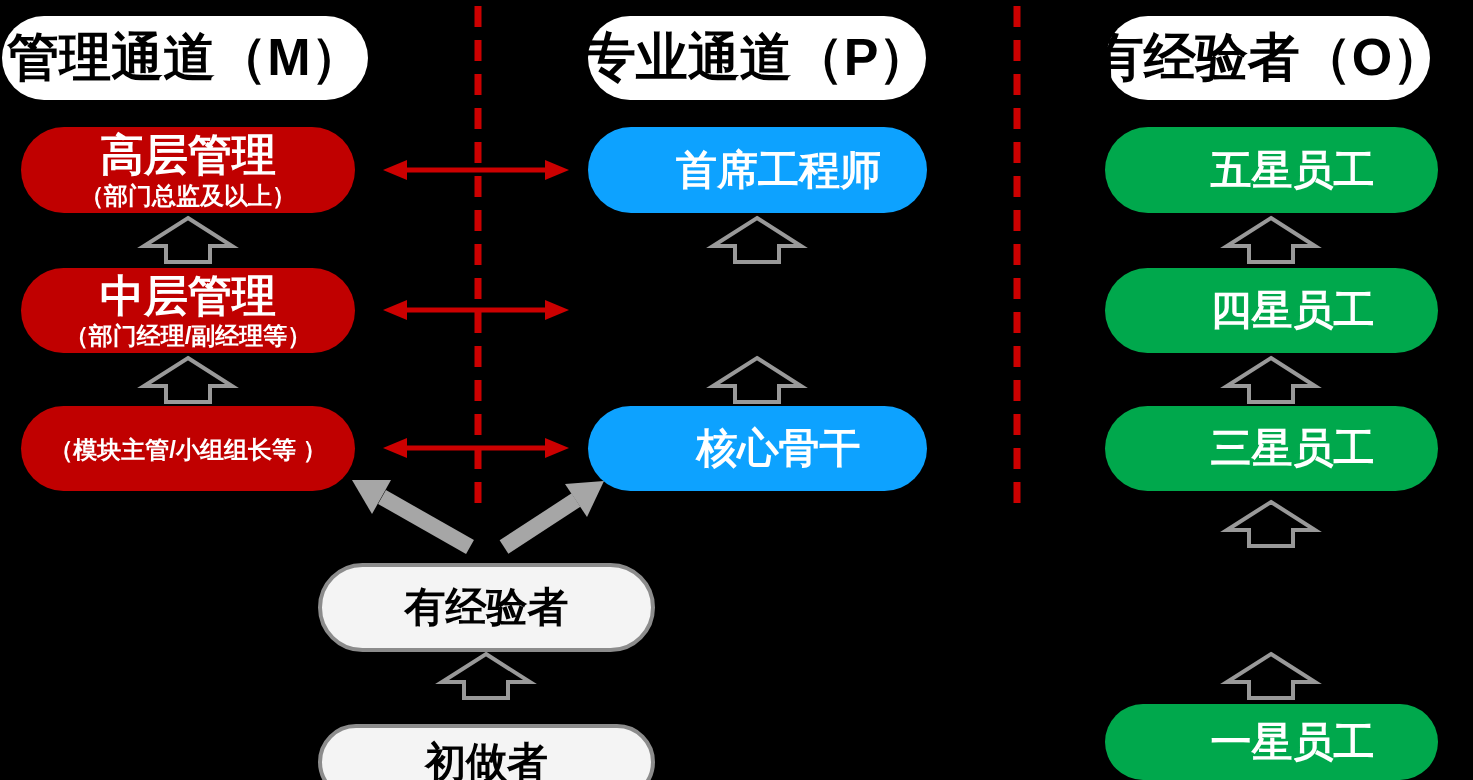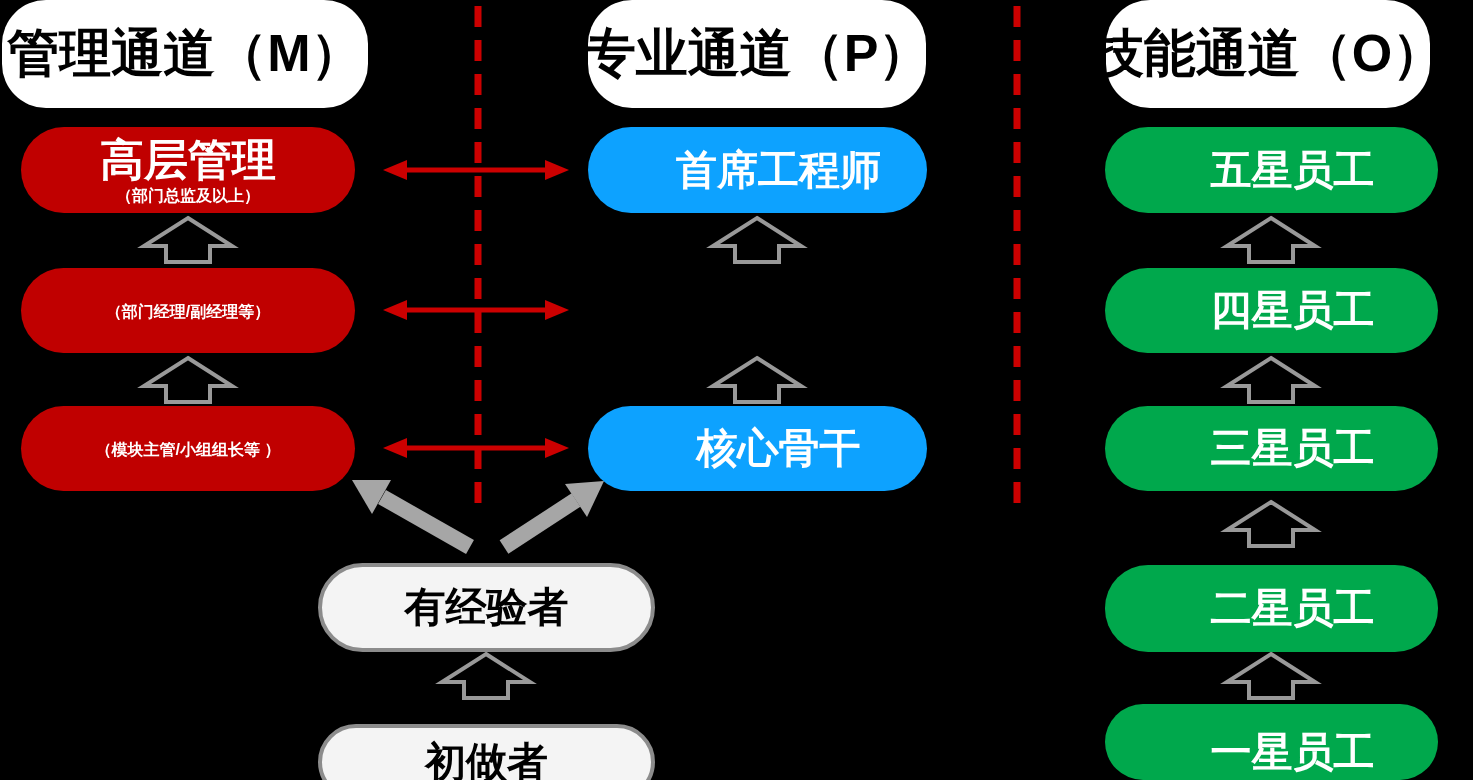--- a/index.html
+++ b/index.html
@@ -3,43 +3,43 @@
 <meta charset="utf-8">
 <style>
   html,body{margin:0;padding:0;background:#000;}
   .stage{
     position:relative;width:1473px;height:780px;background:var(--background,#000);
     overflow:hidden;font-family:"Liberation Sans","DejaVu Sans",sans-serif;font-weight:700;
   }
   .overlay{position:absolute;left:0;top:0;}
   
   .hdr{
-    position:absolute;top:0;height:108px;background:var(--header-bg,#fff);
+    position:absolute;top:16px;height:84px;background:var(--header-bg,#fff);
     border-radius:44px;display:flex;align-items:center;justify-content:center;
     color:var(--text-dark,#000);font-size:52px;white-space:nowrap;
   }
   #hdr-m{left:2px;width:366px;}
   #hdr-p{left:588px;width:338px;}
   #hdr-o{left:1106px;width:324px;}
   
   .pill{
     position:absolute;border-radius:43px;display:flex;flex-direction:column;
     align-items:center;justify-content:center;color:var(--text-light,#fff);
     text-align:center;box-sizing:border-box;white-space:nowrap;
   }
   .red{background:var(--management-red,#C00000);left:21px;width:334px;}
   .blue{background:var(--professional-blue,#0DA2FF);left:588px;width:339px;}
   .green{background:var(--skill-green,#00A84C);left:1105px;width:333px;}
   .row1{top:127px;height:86px;}
   .row2{top:268px;height:85px;}
   .row3{top:406px;height:85px;}
   .row4{top:565px;height:87px;}
-  .row5{top:704px;height:76px;border-radius:38px;justify-content:flex-end;}
+  .row5{top:704px;height:76px;border-radius:38px;}
   .t-main{font-size:44px;line-height:1.12;}
-  .t-sub{font-size:16px;line-height:1.12;margin-top:3px;}
+  .t-sub{font-size:24px;line-height:1.12;margin-top:3px;}
   .t-single{font-size:41px;margin-left:42px;}
   
   .entry{
     position:absolute;left:318px;width:337px;background:var(--entry-bg,#F4F4F4);
     border:4px solid var(--entry-border,#8C8C8C);box-sizing:border-box;
     display:flex;align-items:center;justify-content:center;color:var(--text-dark,#000);
     font-size:41px;white-space:nowrap;
   }
   #entry-exp{top:563px;height:89px;border-radius:45px;}
   #entry-beg{top:704px;height:76px;border-radius:38px;margin-top:20px;}
@@ -97,27 +97,28 @@
       <polygon class="thickhead" points="352,480 391,480 372,514"></polygon>
     </g>
     <g>
       <line class="thick" x1="504" y1="547" x2="576" y2="500"></line>
       <polygon class="thickhead" points="604,481 587,517 565,484"></polygon>
     </g>
   </svg>
 
   <div class="hdr" id="hdr-m">管理通道（M）</div>
   <div class="hdr" id="hdr-p">专业通道（P）</div>
-  <div class="hdr" id="hdr-o">技能通道（O）</div>
+  <div class="hdr" id="hdr-o">有经验者（O）</div>
 
   <div class="pill red row1">
     <span class="t-main">高层管理</span>
     <span class="t-sub">（部门总监及以上）</span>
   </div>
   <div class="pill red row2">
+    <span class="t-main">中层管理</span>
     <span class="t-sub">（部门经理/副经理等）</span>
   </div>
   <div class="pill red row3">
     <span class="t-sub">（模块主管/小组组长等 ）</span>
   </div>
 
   <div class="pill blue row1">
     <span class="t-single">首席工程师</span>
   </div>
   <div class="pill blue row3">
@@ -126,23 +127,20 @@
 
   <div class="pill green row1">
     <span class="t-single">五星员工</span>
   </div>
   <div class="pill green row2">
     <span class="t-single">四星员工</span>
   </div>
   <div class="pill green row3">
     <span class="t-single">三星员工</span>
   </div>
-  <div class="pill green row4">
-    <span class="t-single">二星员工</span>
-  </div>
   <div class="pill green row5">
     <span class="t-single">一星员工</span>
   </div>
 
   <div class="entry" id="entry-exp">有经验者</div>
   <div class="entry" id="entry-beg">初做者</div>
 
 </div>
 
 </body></html>

